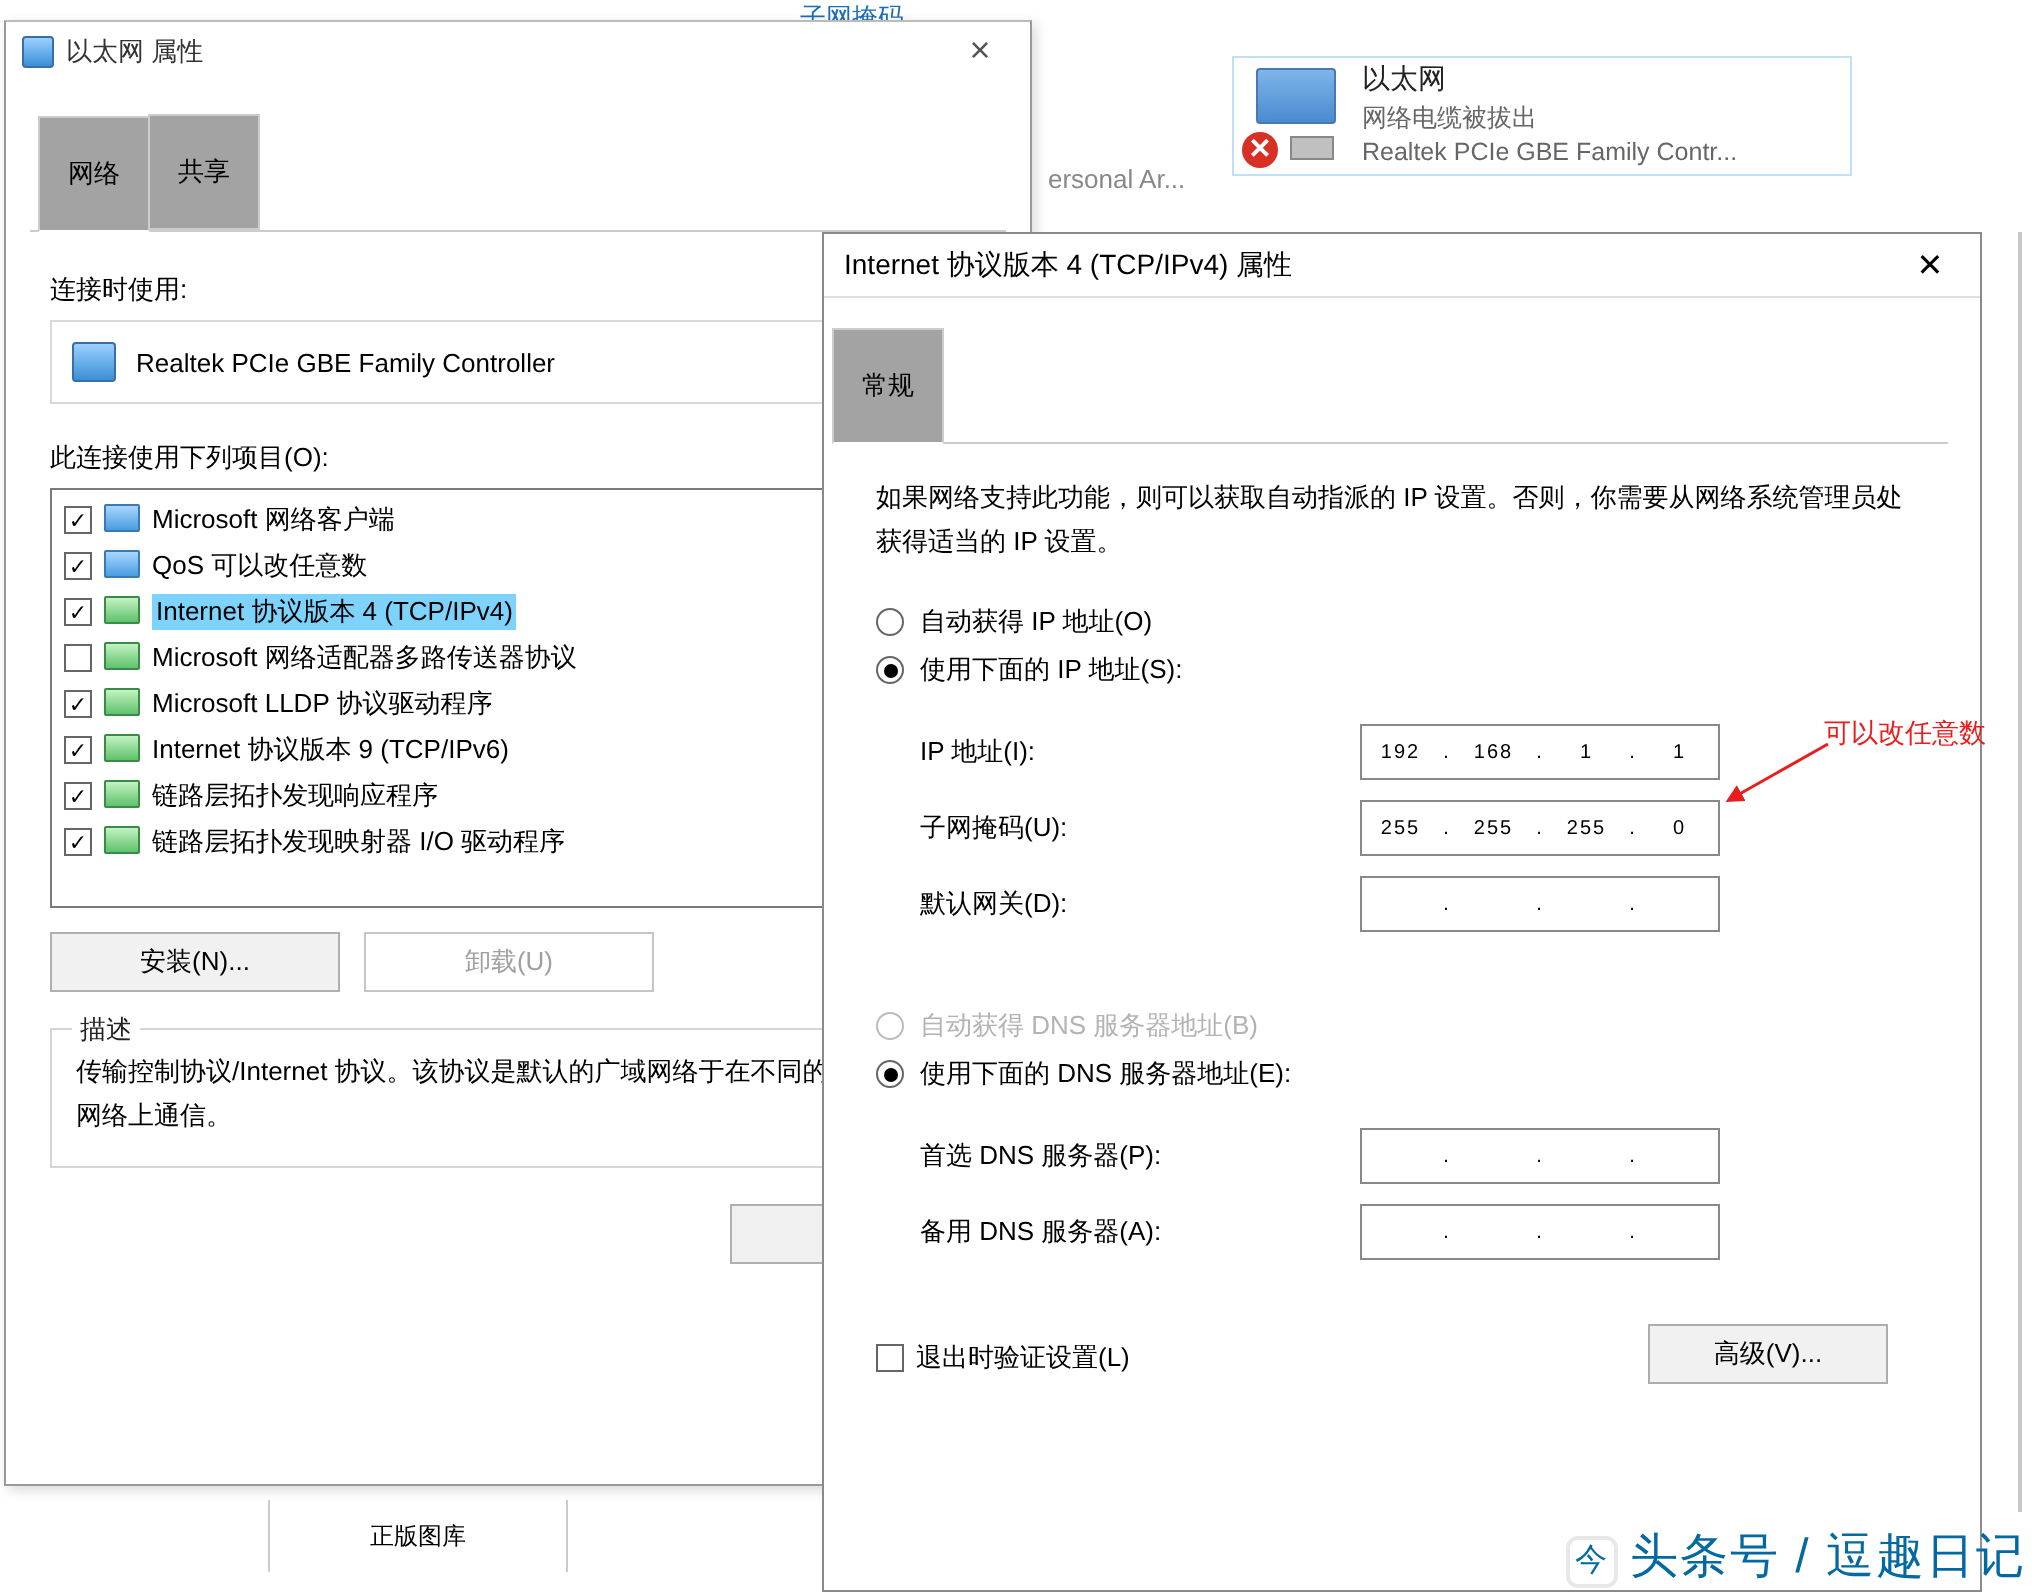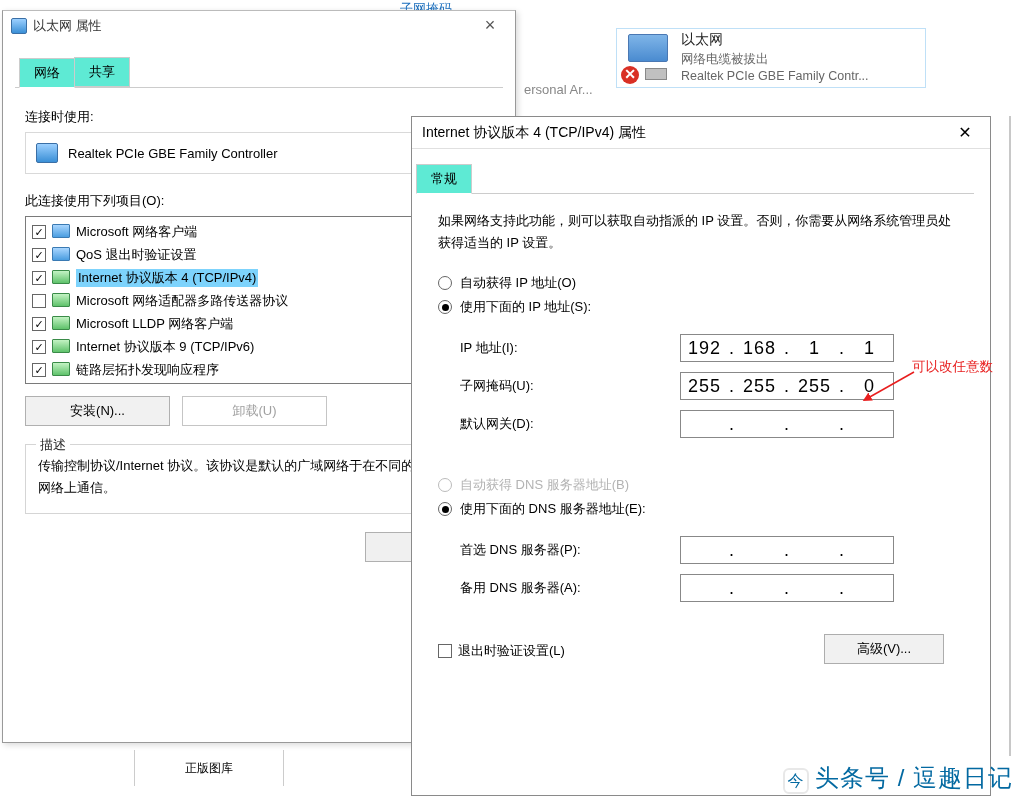--- a/index.html
+++ b/index.html
@@ -76,42 +76,42 @@
   .title-row .ttext { flex:1; font-size:13px; }
   .title-row .tx {
     width:34px; height:24px; text-align:center; line-height:22px;
     color:#555; font-size:18px; font-family: Arial;
   }
   .tab-strip {
     display:flex; padding:6px 4px 0 4px; border-bottom:1px solid #ccc;
     margin: 10px 12px 0 12px;
   }
   .tab {
-    padding: 5px 14px; background:#5eead4; border:1px solid #ccc;
+    padding: 19px 14px; background:#a3a3a3; border:1px solid #ccc;
     margin-right:-1px; position:relative; cursor:default;
   }
   .tab.active { border-bottom-color:#fff; top:1px; }
   .w1-body { padding: 16px 22px 10px 22px; }
   .lbl { margin:4px 0 6px 0; }
   .adapter-box {
     border:1px solid #d9d9d9; padding:10px; display:flex; align-items:center;
     margin-bottom:18px;
   }
   .adapter-box .aico {
     width:22px; height:20px; margin-right:10px;
     background: linear-gradient(#9cd0ff,#3a8fd6); border:1px solid #3a6fa6;
     border-radius:2px;
   }
   .w1-partial-btn {
     position:absolute; right:0; top:192px; width:32px; height:28px;
     border-bottom:1px solid #aaa; border-left:1px solid #aaa; border-top:1px solid #aaa;
     background:#f6f6f6; text-align:center; line-height:26px; color:#222;
   }
   .items-list {
-    border:1px solid #7a7a7a; height:168px; overflow:hidden; margin-top:4px;
+    border:1px solid #7a7a7a; height:210px; overflow:hidden; margin-top:4px;
     padding:4px 2px;
   }
   .li-row {
     display:flex; align-items:center; padding:2px 4px 3px 4px;
     white-space:nowrap;
   }
   .li-row.selected-bg .li-label { background:#7dd3fc; padding:0 2px; }
   .chk {
     width:14px; height:14px; border:1px solid #666; margin-right:6px;
     display:inline-flex; align-items:center; justify-content:center;
@@ -180,23 +180,23 @@
   .radio.disabled { border-color:#bbb; }
   .radio-row.disabled { color:#b3b3b3; }
   .ip-group {
     border:1px solid #d9d9d9; padding:14px 18px 18px 18px; margin-top:4px;
   }
   .ip-line {
     display:flex; align-items:center; margin:10px 0;
   }
   .ip-line .ip-lbl { width:220px; }
   .ip-input {
-    width:214px; height:28px; border:1px solid #888;
+    width:180px; height:28px; border:1px solid #888;
     display:flex; align-items:center; justify-content:space-around;
-    letter-spacing:1px; font-family: Arial; font-size:18px;
+    letter-spacing:1px; font-family: Arial; font-size:10px;
   }
   .ip-input span { flex:1; text-align:center; }
   .ip-input .dot { flex:0 0 auto; width:8px; text-align:center; }
   .chk-row { display:flex; align-items:center; margin-top:20px; }
   .adv-row { text-align:right; margin-top:-26px; padding-right:20px; }
   .adv-btn {
     width:120px; height:30px; border:1px solid #adadad; background:#f1f1f1;
     display:inline-flex; align-items:center; justify-content:center;
   }
 
@@ -261,36 +261,36 @@
     <div class="lbl" style="margin-top:6px;">此连接使用下列项目(O):</div>
     <div class="items-list" id="items-list">
         <div class="li-row">
           <span class="chk checked"></span>
           <span class="li-ico mon"></span>
           <span class="li-label">Microsoft 网络客户端</span>
         </div>
         <div class="li-row">
           <span class="chk checked"></span>
           <span class="li-ico mon"></span>
-          <span class="li-label">QoS 退出时验证设置</span>
+          <span class="li-label">QoS 可以改任意数</span>
         </div>
         <div class="li-row selected-bg">
           <span class="chk checked"></span>
           <span class="li-ico net"></span>
           <span class="li-label">Internet 协议版本 4 (TCP/IPv4)</span>
         </div>
         <div class="li-row">
           <span class="chk"></span>
           <span class="li-ico net"></span>
           <span class="li-label">Microsoft 网络适配器多路传送器协议</span>
         </div>
         <div class="li-row">
           <span class="chk checked"></span>
           <span class="li-ico net"></span>
-          <span class="li-label">Microsoft LLDP 网络客户端</span>
+          <span class="li-label">Microsoft LLDP 协议驱动程序</span>
         </div>
         <div class="li-row">
           <span class="chk checked"></span>
           <span class="li-ico net"></span>
           <span class="li-label">Internet 协议版本 9 (TCP/IPv6)</span>
         </div>
         <div class="li-row">
           <span class="chk checked"></span>
           <span class="li-ico net"></span>
           <span class="li-label">链路层拓扑发现响应程序</span>

